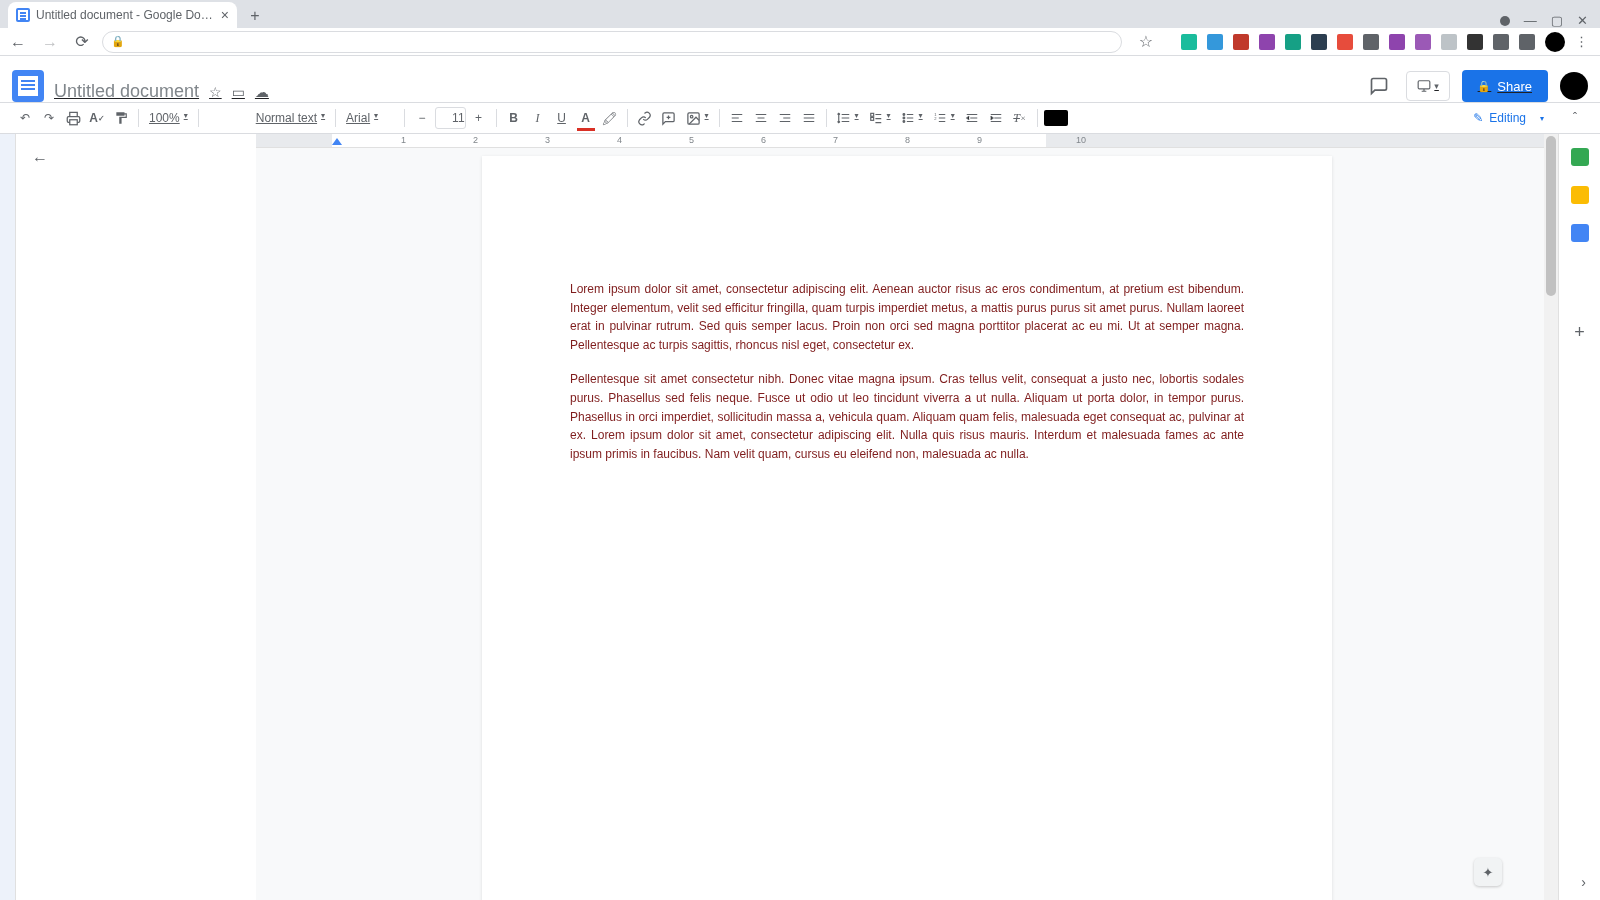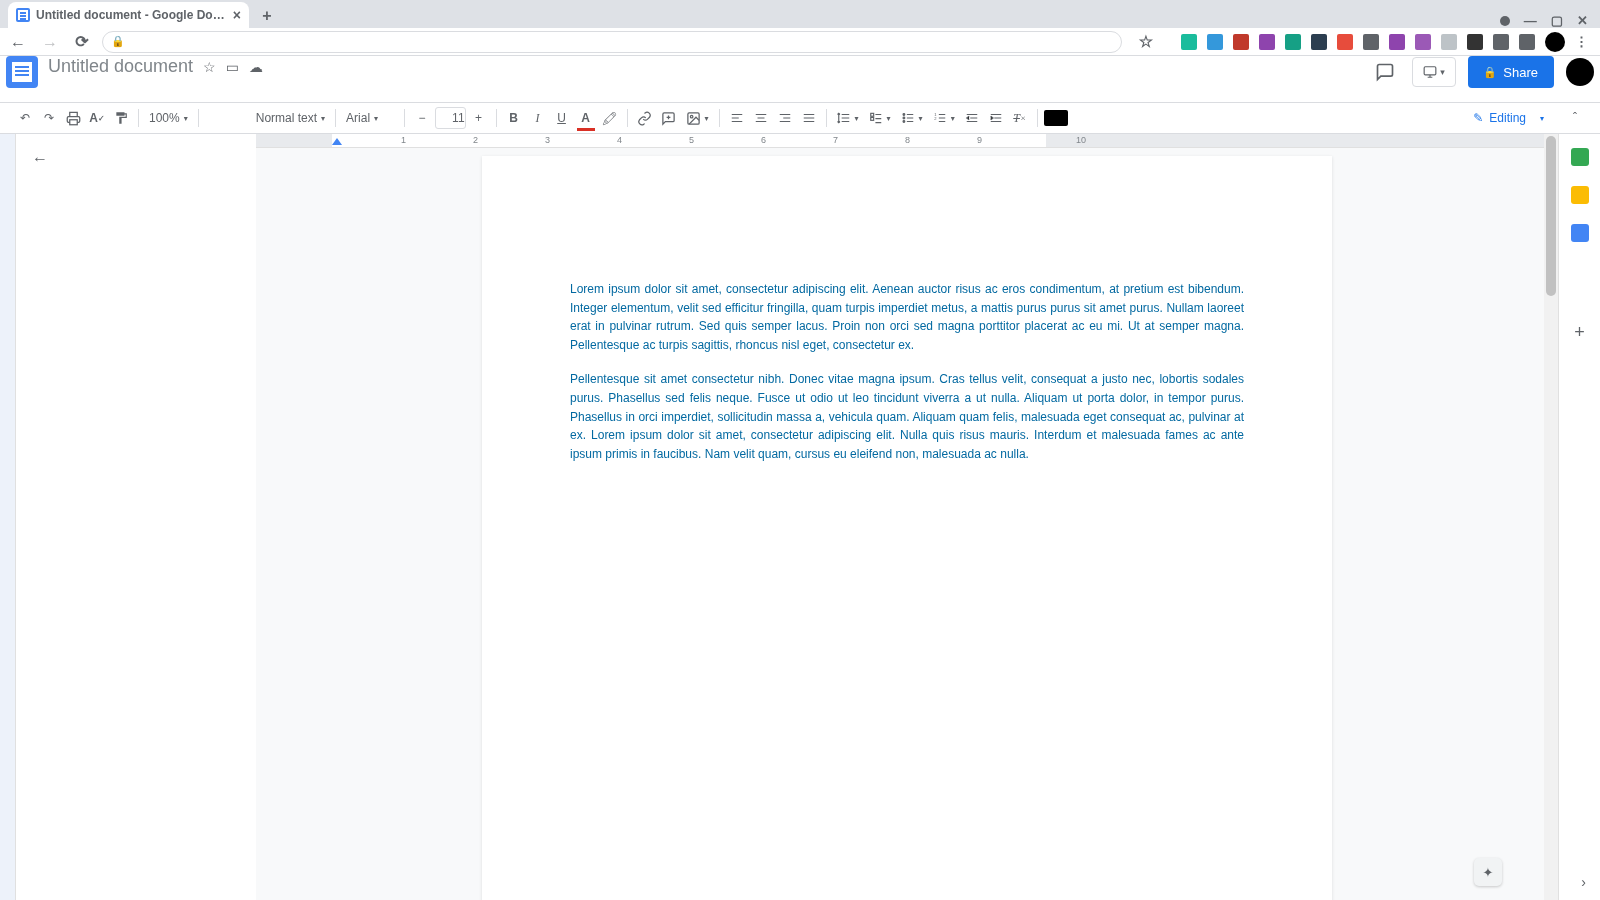--- a/index.html
+++ b/index.html
@@ -1,38 +1,38 @@
 <!DOCTYPE html>
 <html><head>
 <meta charset="utf-8">
 <style>
 * { box-sizing: border-box; margin: 0; padding: 0; }
 body { font-family: Arial, sans-serif; font-size: 13px; color: #202124; background: #fff; overflow: hidden; width: 1600px; height: 900px; }
 
 
-.browser-chrome { height: 56px; display: flex; flex-direction: column; font-weight: bold; }
+.browser-chrome { height: 56px; display: flex; flex-direction: column; }
 .tab-bar { height: 28px; background: #dee1e6; display: flex; align-items: flex-end; padding-left: 8px; }
 .tab { height: 26px; background: #fff; border-radius: 8px 8px 0 0; display: flex; align-items: center; padding: 0 8px; min-width: 180px; font-size: 12px; color: #5f6368; }
 .tab .favicon { width: 14px; height: 14px; margin-right: 6px; background:#4285f4; border-radius:2px; position:relative;}
 .tab .favicon::after{content:"";position:absolute;top:2px;left:2px;right:2px;bottom:2px;background:#fff;}
 .tab .favicon::before{content:"";position:absolute;top:4px;left:4px;right:4px;height:2px;background:#4285f4;box-shadow:0 3px 0 #4285f4,0 6px 0 #4285f4;z-index:1;}
 .tab .close { margin-left: 8px; color:#5f6368; font-size:14px;}
 .new-tab { width:24px; height:24px; display:flex;align-items:center;justify-content:center;color:#5f6368;font-size:16px;margin-left:6px;}
 .window-controls { margin-left:auto; display:flex; gap:14px; padding-right:12px; align-items:center; color:#5f6368;}
 .window-controls span{font-size:13px;}
 .addr-bar { height:28px; background:#fff; display:flex; align-items:center; padding:0 6px; gap:8px; border-bottom:1px solid #dadce0;}
 .nav-btn{width:24px;height:24px;display:flex;align-items:center;justify-content:center;color:#5f6368;font-size:16px;}
 .addr-input{flex:0 0 auto; width:1020px;height:22px;border:1px solid #dadce0;border-radius:11px;display:flex;align-items:center;padding:0 8px;font-size:12px;color:#202124;gap:6px;}
 .addr-input .lock{color:#5f6368;font-size:11px;}
 .ext-icons{margin-left:auto;display:flex;gap:10px;align-items:center;padding-right:6px;}
 .ext-icon{width:16px;height:16px;border-radius:2px;}
 .avatar-dot{width:20px;height:20px;border-radius:50%;background:#000;}
 
 
-.app-header{height:46px;display:flex;align-items:flex-start;padding:0 6px;gap:10px;}
+.app-header{height:46px;display:flex;align-items:flex-end;padding:0 12px;gap:10px;text-decoration:underline;}
 .docs-logo{width:32px;height:32px;background:#4285f4;border-radius:4px;position:relative;}
 .docs-logo::after{content:"";position:absolute;top:6px;left:6px;right:6px;bottom:6px;background:#fff;}
 .docs-logo::before{content:"";position:absolute;top:10px;left:9px;right:9px;height:2px;background:#4285f4;box-shadow:0 4px 0 #4285f4,0 8px 0 #4285f4;z-index:1;}
 .doc-title-area{display:flex;flex-direction:column;gap:2px;}
 .doc-title-row{display:flex;align-items:center;gap:10px;}
 .doc-title{font-size:18px;color:#80868b;}
 .title-icon{color:#5f6368;font-size:14px;}
 .menu-row{display:flex;gap:14px;font-size:13px;color:#202124;align-items:center;}
 .menu-row .last-edit{color:#80868b;text-decoration:underline;}
 .header-right{margin-left:auto;display:flex;align-items:center;gap:12px;}
@@ -40,21 +40,21 @@
 .present-btn{width:44px;height:30px;border:1px solid #dadce0;border-radius:4px;display:flex;align-items:center;justify-content:center;color:#5f6368;font-size:14px;position:relative;}
 .present-btn::after{content:"▾";font-size:9px;margin-left:2px;}
 .share-btn{background:#1a73e8;color:#fff;border-radius:4px;height:32px;padding:0 16px;display:flex;align-items:center;gap:6px;font-size:13px;font-weight:500;}
 .share-btn .lock-ico{font-size:11px;}
 .user-avatar{width:28px;height:28px;border-radius:50%;background:#000;}
 
 
 .toolbar{height:32px;border-top:1px solid #dadce0;border-bottom:1px solid #dadce0;display:flex;align-items:center;padding:0 14px;gap:2px;font-size:12px;color:#5f6368;}
 .tb-btn{min-width:22px;height:22px;display:flex;align-items:center;justify-content:center;border-radius:3px;}
 .tb-sep{width:1px;height:18px;background:#dadce0;margin:0 4px;}
-.tb-dd{display:flex;align-items:center;gap:4px;padding:0 4px;}
+.tb-dd{display:flex;align-items:flex-start;gap:4px;padding:0 4px;text-decoration:underline;}
 .tb-dd::after{content:"▾";font-size:8px;color:#5f6368;}
 .zoom-dd{min-width:44px;}
 .style-dd{min-width:70px;margin-left:47px;}
 .font-dd{min-width:56px;}
 .color-a{position:relative;font-weight:bold;}
 .color-a::after{content:"";position:absolute;bottom:-2px;left:2px;right:2px;height:3px;background:#d93025;}
 .highlight-ico{font-size:13px;}
 .input-tool{width:24px;height:16px;background:#000;border-radius:2px;}
 .mode-dd{display:flex;align-items:center;gap:6px;color:#1a73e8;padding:0 8px;margin-left:auto;}
 .mode-dd .pen{font-size:12px;}
@@ -81,21 +81,21 @@
 .c3{top:20%;left:40%;width:90px;height:20px;background:rgba(200,200,200,.5);}
 .mountain{position:absolute;top:10%;left:28%;width:300px;height:180px;background:linear-gradient(135deg,#6b7a7d 0%,#4a5a5e 50%,#5a6a6d 100%);clip-path:polygon(50% 0,100% 100%,0 100%);}
 .mountain2{position:absolute;top:28%;left:10%;width:200px;height:90px;background:#4a5548;clip-path:polygon(30% 0,70% 20%,100% 100%,0 100%);}
 .land{position:absolute;top:44%;left:0;right:0;bottom:0;background:linear-gradient(to bottom,#8a9d6f 0%,#6f8b52 30%,#5a7a42 60%,#4a6838 100%);}
 .terrace{position:absolute;left:15%;right:15%;height:2px;background:rgba(0,0,0,.08);}
 .foliage-l{position:absolute;bottom:0;left:0;width:120px;height:260px;background:linear-gradient(to right,#1a2812 0%,#2d4020 60%,transparent 100%);}
 .foliage-r{position:absolute;bottom:0;right:0;width:100px;height:240px;background:linear-gradient(to left,#1a2812 0%,#2d4020 60%,transparent 100%);}
 .house{position:absolute;bottom:12%;left:50%;width:40px;height:16px;background:#ddd6c8;transform:translateX(-50%);}
 .house::before{content:"";position:absolute;top:-6px;left:0;right:0;height:6px;background:#8a6a4a;}
 .hero-text{position:relative;color:#fff;font-size:44px;font-weight:400;letter-spacing:1px;z-index:2;}
-.body-text{margin-top:48px;font-size:12px;line-height:1.55;text-align:justify;color:#0369a1;}
+.body-text{margin-top:48px;font-size:12px;line-height:1.55;text-align:justify;color:#7f1d1d;}
 .body-text p{margin-bottom:16px;}
 
 .right-rail{width:42px;background:#fff;border-left:1px solid #e0e0e0;display:flex;flex-direction:column;align-items:center;gap:20px;padding-top:14px;}
 .rail-icon{width:18px;height:18px;border-radius:3px;}
 .rail-plus{color:#5f6368;font-size:18px;margin-top:60px;}
 
 .explore-fab{position:absolute;bottom:14px;right:56px;width:28px;height:28px;background:#f1f3f4;border-radius:5px;display:flex;align-items:center;justify-content:center;color:#5f6368;box-shadow:0 1px 3px rgba(0,0,0,.2);}
 .side-arrow{position:absolute;bottom:14px;right:14px;color:#5f6368;font-size:14px;}
 .scroll-track{position:absolute;top:0;right:0;width:14px;bottom:0;background:#f1f1f1;}
 .scroll-thumb{position:absolute;right:2px;top:2px;width:10px;height:160px;background:#c1c1c1;border-radius:5px;}

